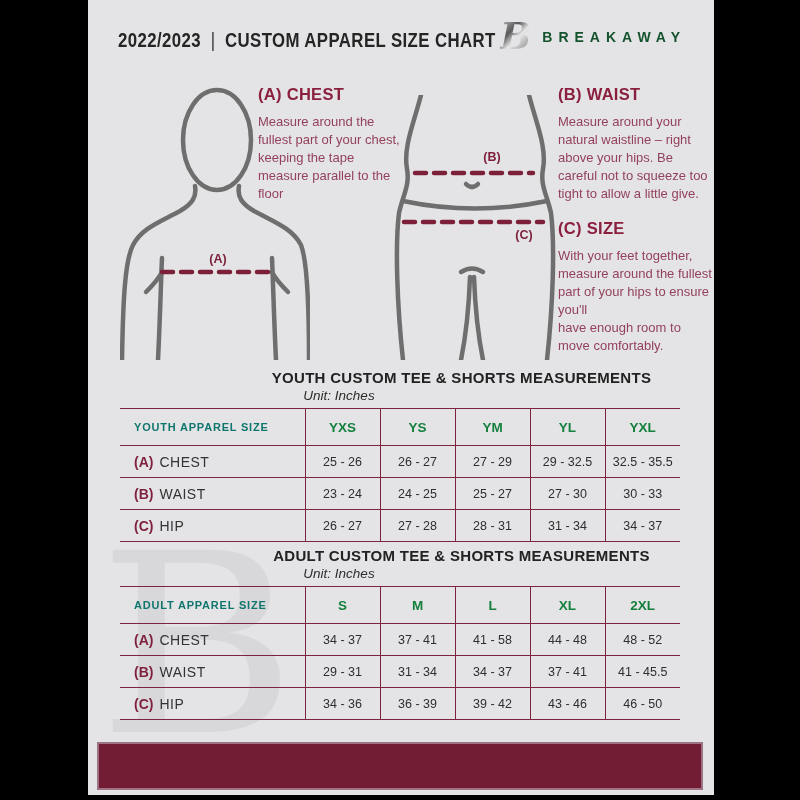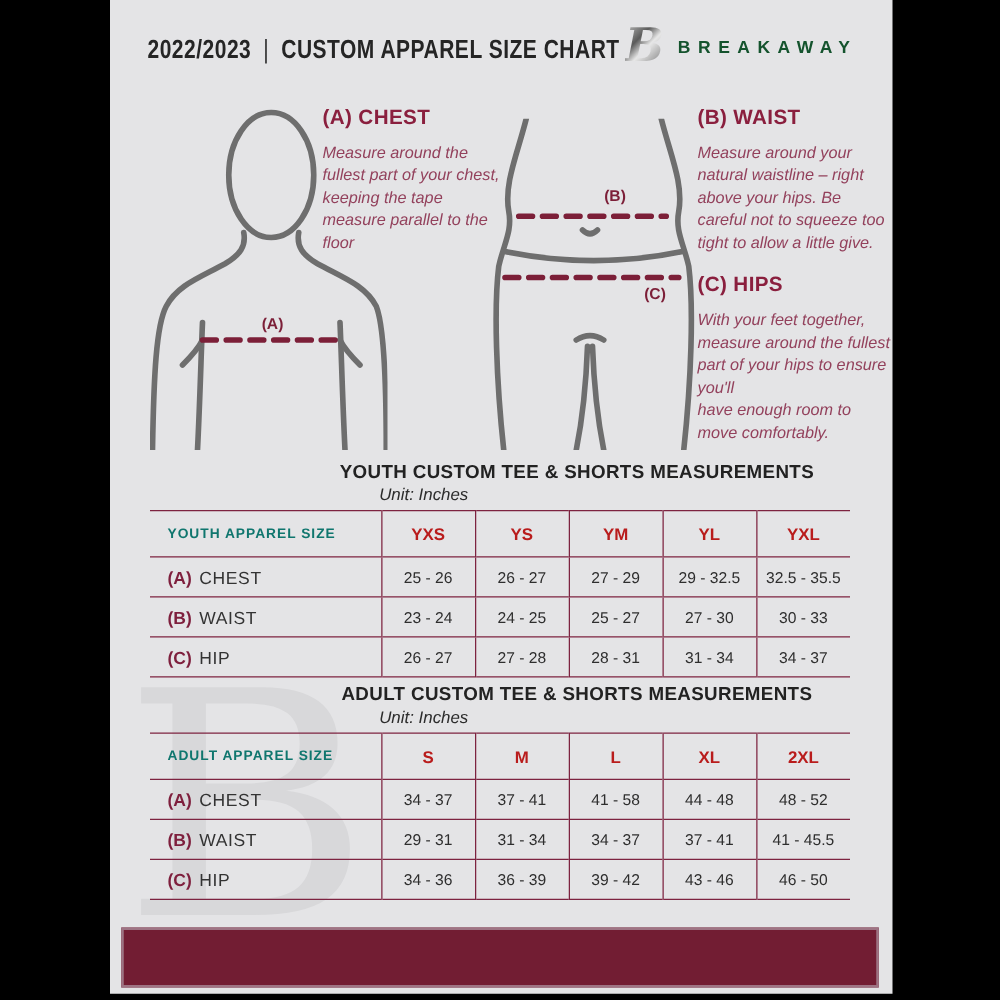--- a/index.html
+++ b/index.html
@@ -18,37 +18,37 @@
     -webkit-background-clip:text;background-clip:text;color:transparent;}
   .brand-name{font-size:14px;font-weight:bold;color:#14532d;letter-spacing:6px;}
 
   
   .fig{position:absolute;}
   .fig path,.fig ellipse{fill:none;stroke:#6e6e6e;stroke-width:4.5;stroke-linecap:round;}
   .fig .dash{stroke:#7c1f38;stroke-width:4.5;stroke-dasharray:11 8;}
   .marker{position:absolute;width:50px;text-align:center;font-size:12.5px;font-weight:bold;color:#7c1f38;}
   .instr{position:absolute;}
   .instr h3{margin:0 0 9px 0;font-size:16.5px;font-weight:bold;color:#8a1f3e;letter-spacing:.3px;}
-  .instr p{margin:0;font-size:13px;font-style:italic;color:#93415c;line-height:1.38;white-space:pre-line;}
+  .instr p{margin:0;font-size:13px;color:#93415c;line-height:1.38;white-space:pre-line;}
 
   
   .sec-title{position:absolute;left:0;width:747px;text-align:center;
     font-size:15px;font-weight:bold;color:#222;letter-spacing:.3px;}
   .sec-unit{position:absolute;left:0;width:502px;text-align:center;
     font-size:13.5px;font-style:italic;color:#2c2c2c;}
 
   
   .size-table{position:absolute;left:32px;width:560px;border-collapse:collapse;table-layout:fixed;z-index:2;}
   .size-table col.c0{width:185px;}
   .size-table tr{border-top:1.5px solid #7d2340;}
   .size-table{border-bottom:1.5px solid #7d2340;}
   .size-table td{border-left:1.5px solid #7d2340;height:31px;vertical-align:middle;
     text-align:center;font-size:12.5px;color:#2e2e2e;padding:0;}
   .size-table td:first-child{border-left:none;text-align:left;padding-left:14px;}
-  .size-table tr.head td{height:36px;font-size:13.5px;font-weight:bold;color:#b91c1c;}
+  .size-table tr.head td{height:36px;font-size:13.5px;font-weight:bold;color:#15803d;}
   .size-table tr.head td:first-child{font-size:11px;font-weight:bold;color:#0f766e;letter-spacing:.8px;}
   .size-table .pfx{font-weight:bold;color:#7e1f3d;font-size:14px;margin-right:6px;}
   .size-table .lbl{color:#333;font-size:14px;letter-spacing:.5px;}
 
   
   .watermark{position:absolute;left:10px;top:548px;z-index:0;
     font-family:"DejaVu Serif",serif;font-size:250px;line-height:.78;color:#d8d8da;
     transform:scaleX(1.08);transform-origin:left top;}
   .footer-bar{position:absolute;left:9px;top:742px;width:602px;height:44px;
     background:#721d33;border:2px solid #9e7484;z-index:2;}
@@ -99,21 +99,21 @@
 
     <div class="instr ontop" style="left:170px;top:85px;width:150px;">
       <h3>(A) CHEST</h3>
       <p>Measure around the fullest part of your chest, keeping the tape measure parallel to the floor</p>
     </div>
     <div class="instr ontop" style="left:470px;top:85px;width:152px;">
       <h3>(B) WAIST</h3>
       <p>Measure around your natural waistline – right above your hips. Be careful not to squeeze too tight to allow a little give.</p>
     </div>
     <div class="instr ontop" style="left:470px;top:219px;width:156px;">
-      <h3>(C) HIPS</h3>
+      <h3>(C) SIZE</h3>
       <p>With your feet together, measure around the fullest part of your hips to ensure you'll
 have enough room to move comfortably.</p>
     </div>
 
     <div class="sec-title" style="top:369px;">YOUTH CUSTOM TEE &amp; SHORTS MEASUREMENTS</div>
     <div class="sec-unit" style="top:388px;">Unit: Inches</div>
     <table class="size-table" style="top:408px;">
       <colgroup>
           <col class="c0">
           <col>

